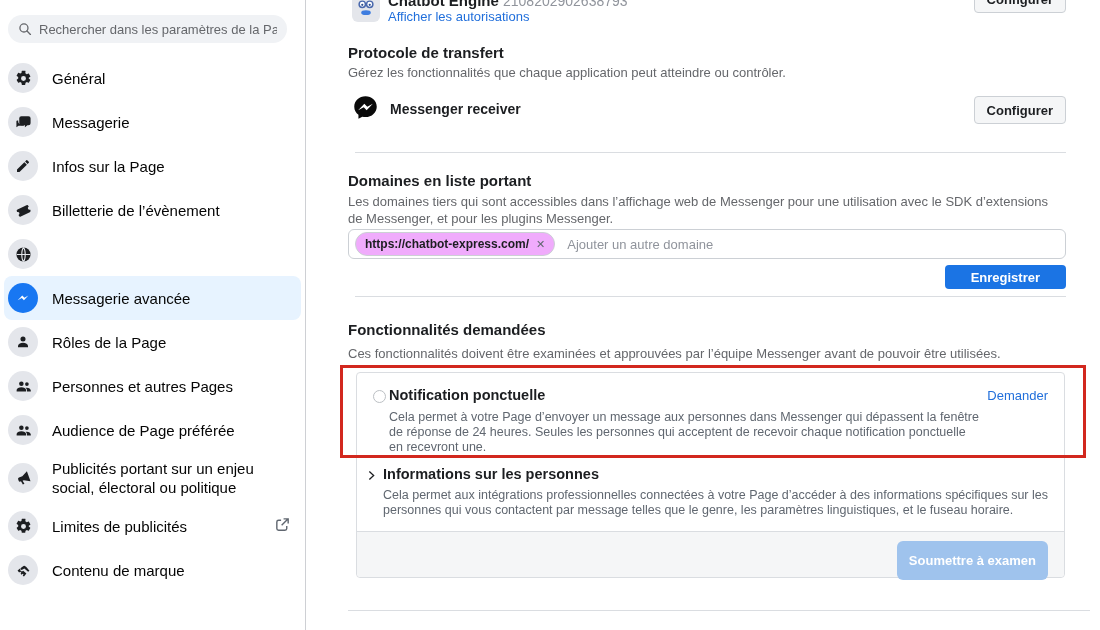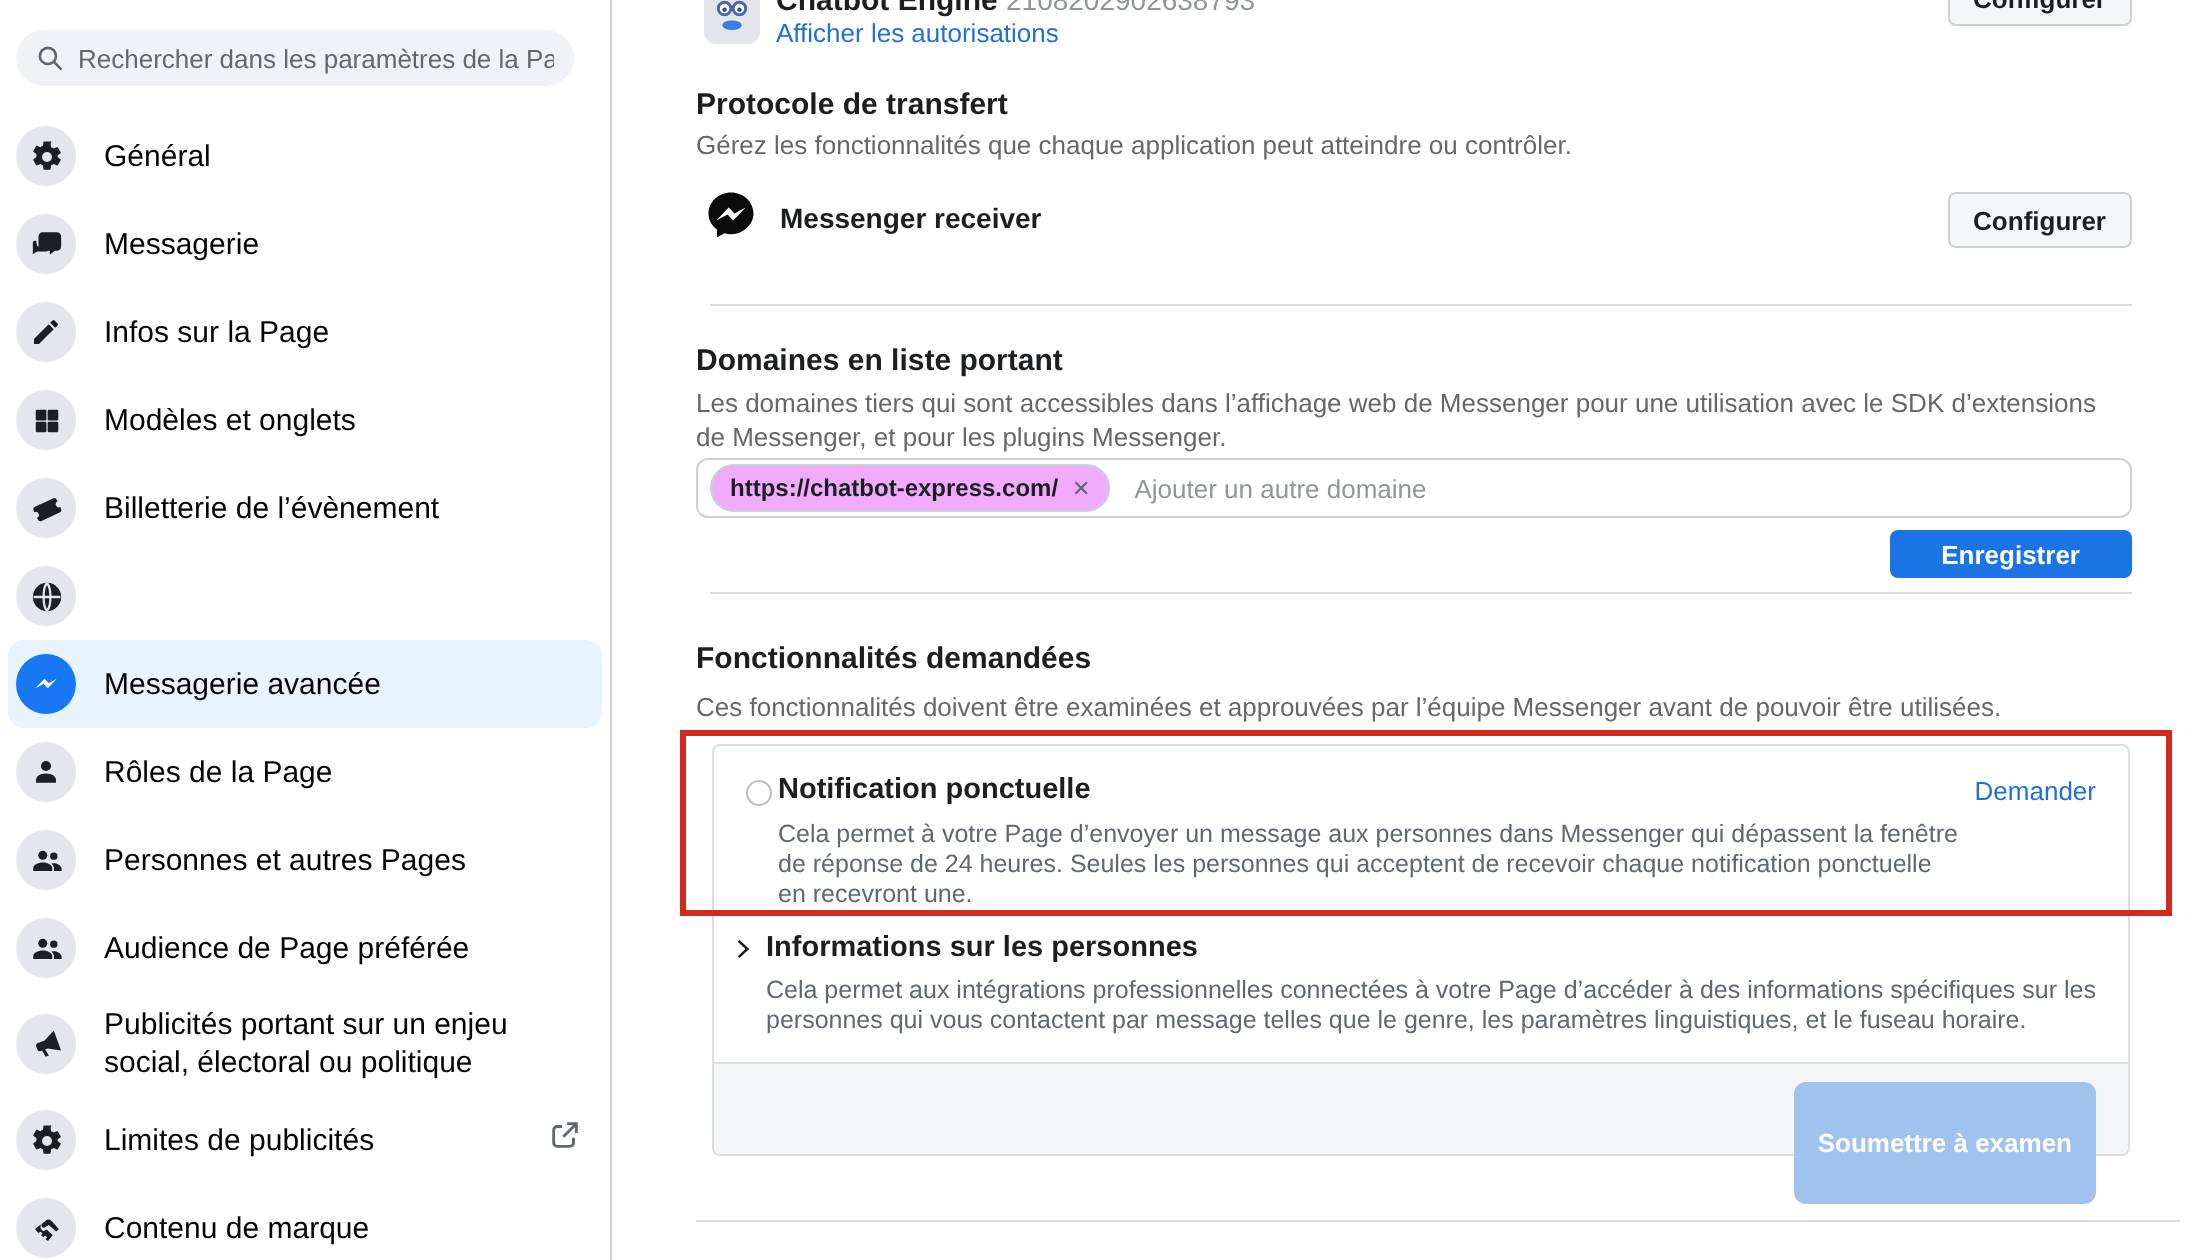--- a/index.html
+++ b/index.html
@@ -20,21 +20,21 @@
   .side-label{font-size:15px;font-weight:500;color:#050505;line-height:19px;flex:1 1 auto;}
   .ext-ico{flex:0 0 auto;margin-right:6px;}
   
   .main{position:absolute;left:330px;top:0;width:770px;height:630px;}
   .abs{position:absolute;}
   .h-sec{font-size:15px;font-weight:bold;color:#1c1e21;}
   .p-sec{font-size:13px;color:#65676b;line-height:17px;}
   .divider{height:1px;background:#dadde1;}
   .btn-gray{display:flex;align-items:center;justify-content:center;height:28px;padding:0 12px;background:#f5f6f7;border:1px solid #ccd0d5;border-radius:4px;font-size:13px;font-weight:bold;color:#1c1e21;box-sizing:border-box;cursor:pointer;}
   .btn-blue{display:flex;align-items:center;justify-content:center;height:24px;padding:0 26px;background:#1b74e4;border-radius:4px;font-size:13px;font-weight:bold;color:#fff;cursor:pointer;}
-  .btn-disabled{display:flex;align-items:center;justify-content:center;height:27px;padding:17px 12px;background:#9fc3ed;border-radius:6px;font-size:13px;font-weight:bold;color:#fff;cursor:default;}
+  .btn-disabled{display:flex;align-items:center;justify-content:center;height:27px;padding:6px 12px;background:#9fc3ed;border-radius:6px;font-size:13px;font-weight:bold;color:#fff;cursor:default;}
   .app-ico{width:28px;height:28px;border-radius:6px;background:#e4e6eb;display:flex;align-items:center;justify-content:center;}
   .app-title{font-size:15px;font-weight:bold;color:#1c1e21;white-space:nowrap;}
   .app-id{font-size:14px;font-weight:normal;color:#90949c;}
   .blue-link{font-size:13px;color:#216fdb;cursor:pointer;text-decoration:none;}
   .mr-label{font-size:14px;font-weight:bold;color:#1c1e21;}
   .domain-box{display:flex;align-items:center;gap:10px;width:718px;height:30px;border:1px solid #ccd0d5;border-radius:6px;box-sizing:border-box;padding:0 6px;background:#fff;}
   .chip{display:flex;align-items:center;gap:7px;height:22px;padding:0 9px;border:1px solid #ccd0d5;border-radius:12px;font-size:12px;font-weight:bold;color:#1c1e21;white-space:nowrap;background:#f0abfc;}
   .chip .x{color:#606770;font-size:11px;font-weight:normal;cursor:pointer;}
   .domain-box input{border:none;outline:none;background:transparent;font:13px "Liberation Sans",sans-serif;color:#1c1e21;flex:1;}
   .domain-box input::placeholder{color:#90949c;opacity:1;}
@@ -84,31 +84,20 @@
 
       <div class="side-item">
         <span class="icircle">
             <svg width="16" height="16" viewBox="0 0 24 24" fill="#1c1e21">
               <path d="M3 17.25V21h3.75L17.81 9.94l-3.75-3.75L3 17.25zM20.71 7.04a1 1 0 0 0 0-1.41l-2.34-2.34a1 1 0 0 0-1.41 0l-1.83 1.83 3.75 3.75 1.83-1.83z"></path>
             </svg>
           </span>
         <span class="side-label">Infos sur la Page</span>
       </div>
 
-      <div class="side-item">
-        <span class="icircle">
-            <svg width="15" height="15" viewBox="0 0 24 24" fill="#1c1e21">
-              <rect x="3" y="3" width="8.5" height="8.5" rx="1"></rect>
-              <rect x="12.5" y="3" width="8.5" height="8.5" rx="1"></rect>
-              <rect x="3" y="12.5" width="8.5" height="8.5" rx="1"></rect>
-              <rect x="12.5" y="12.5" width="8.5" height="8.5" rx="1"></rect>
-            </svg>
-          </span>
-        <span class="side-label">Modèles et onglets</span>
-      </div>
 
       <div class="side-item">
         <span class="icircle">
             <svg width="17" height="17" viewBox="0 0 24 24" fill="#1c1e21">
               <path transform="rotate(-25 12 12)" d="M3 9a2 2 0 0 1 2-2h14a2 2 0 0 1 2 2v1.3a2.2 2.2 0 0 0 0 4.4V16a2 2 0 0 1-2 2H5a2 2 0 0 1-2-2v-1.3a2.2 2.2 0 0 0 0-4.4V9z"></path>
             </svg>
           </span>
         <span class="side-label">Billetterie de l’évènement</span>
       </div>
 

